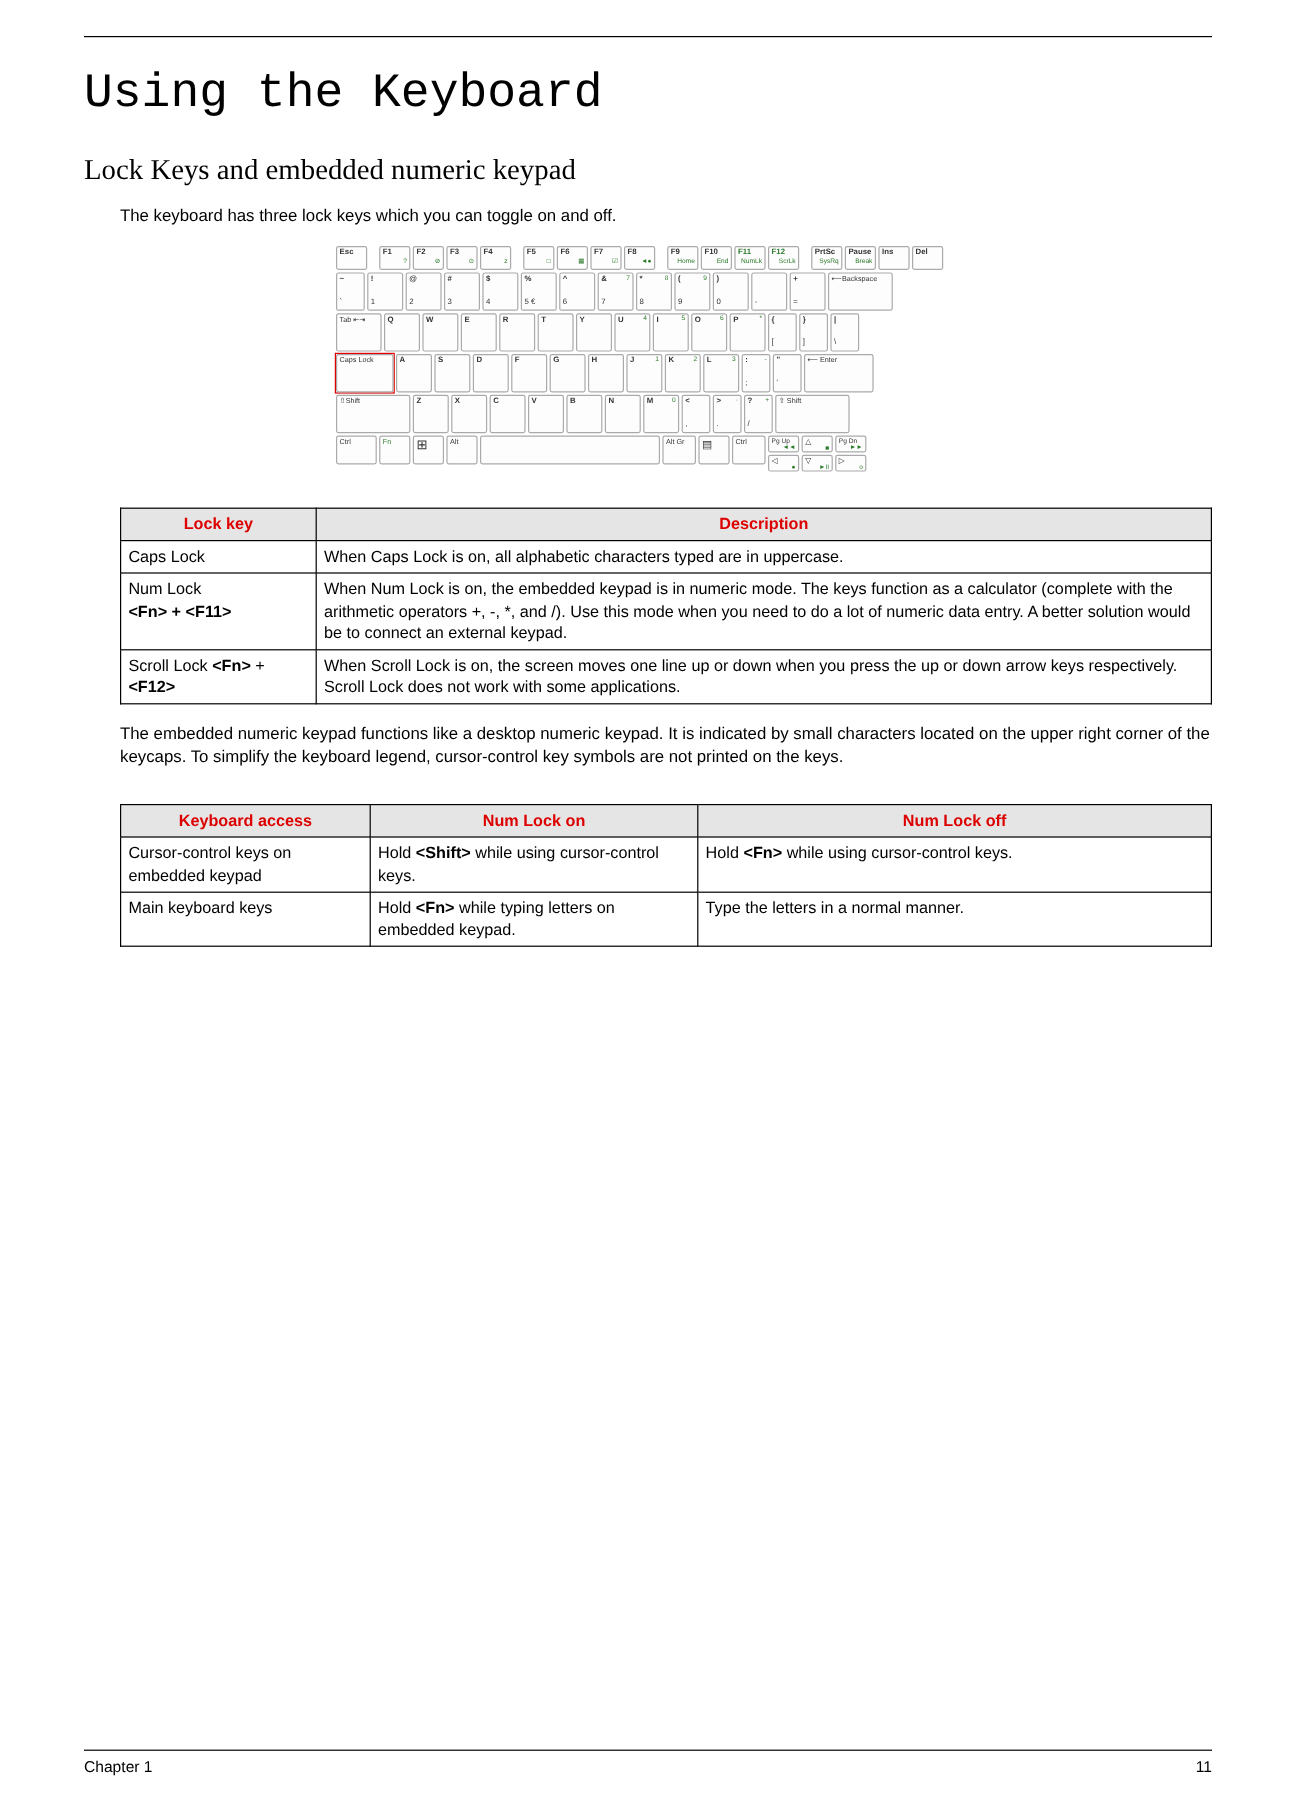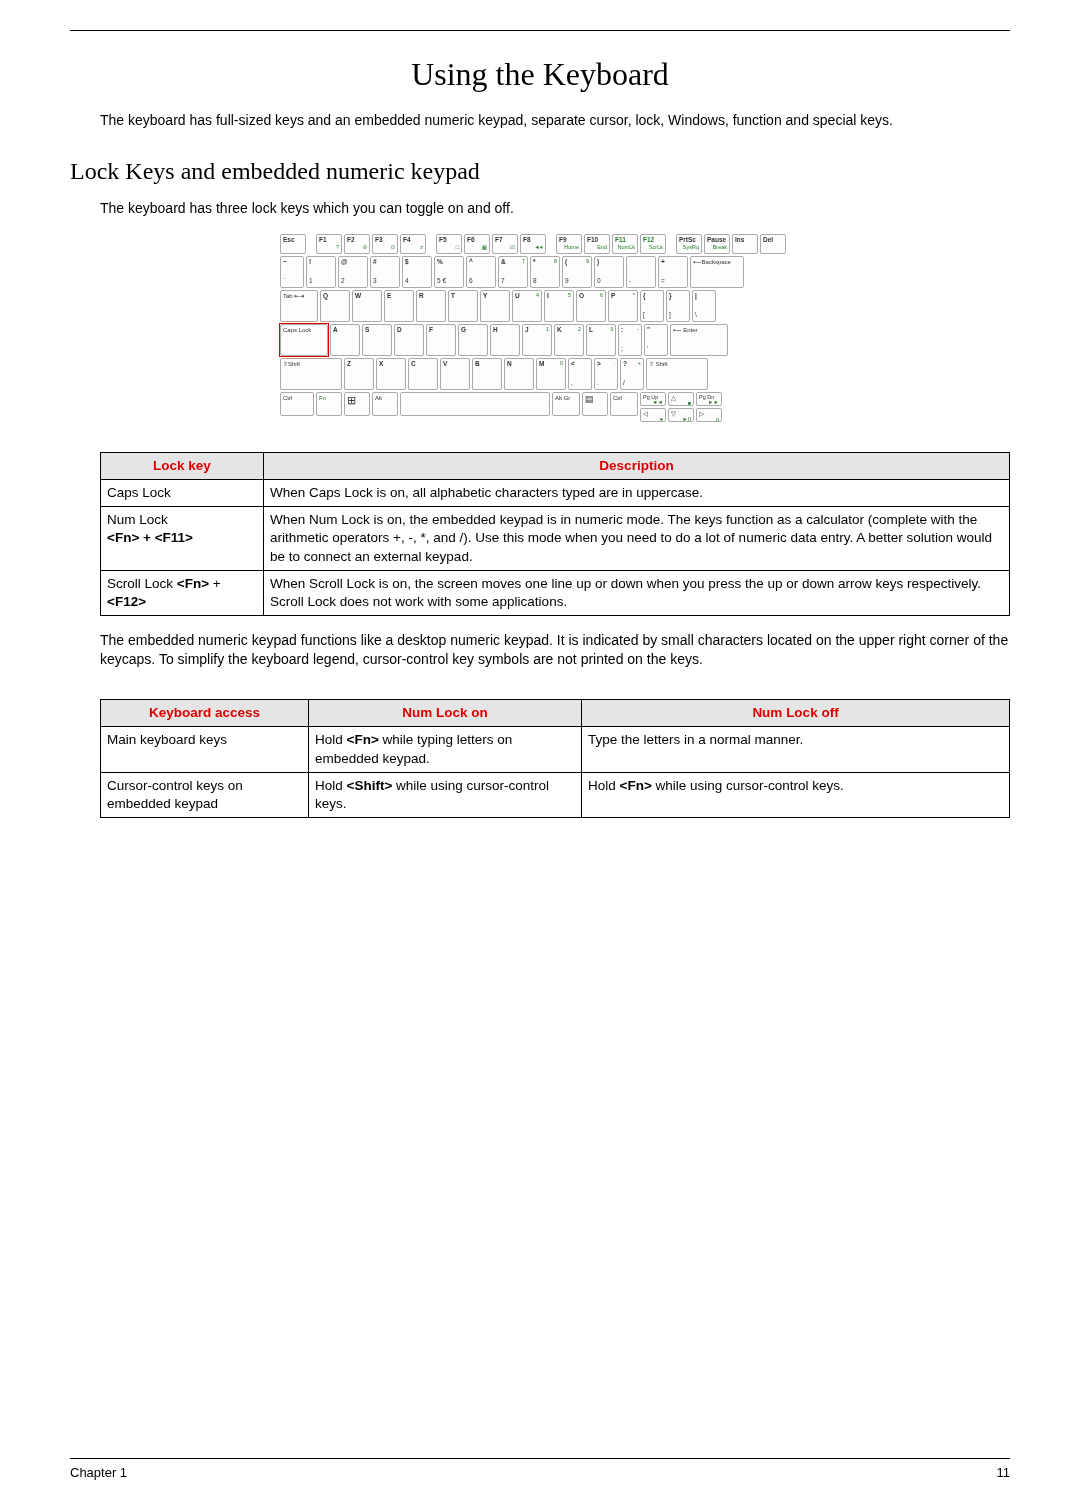--- a/index.html
+++ b/index.html
@@ -16,25 +16,24 @@
     margin: 0 auto;
     padding: 30px 70px 40px 70px;
     box-sizing: border-box;
     position: relative;
   }
   .top-rule {
     border-top: 1px solid #000;
     margin-bottom: 25px;
   }
   h1.main {
-    font-family: Liberation Serif, serif;
+    font-family: Liberation Mono, monospace;
     font-weight: normal;
-    font-size: 32px;
+    font-size: 40px;
     margin: 0 0 18px 0;
-    text-align: center;
   }
   .body-indent {
     margin-left: 30px;
     line-height: 1.35;
   }
   h2.sub {
     font-family: Georgia, 'Times New Roman', serif;
     font-weight: normal;
     font-size: 24px;
     margin: 28px 0 14px 0;
@@ -110,21 +109,20 @@
   }
 </style>
 </head>
 <body>
 
 <div class="page">
   <div class="top-rule"></div>
 
   <h1 class="main">Using the Keyboard</h1>
 
-  <p class="body-indent">The keyboard has full-sized keys and an embedded numeric keypad, separate cursor, lock, Windows, function and special keys.</p>
 
   <h2 class="sub">Lock Keys and embedded numeric keypad</h2>
 
   <p class="body-indent">The keyboard has three lock keys which you can toggle on and off.</p>
 
   <div class="kbd-diagram" id="kbd">
       <div class="kb-row frow">
         <div class="key" style="width: 26px;">
           <span class="top">Esc</span>
         </div>
@@ -566,28 +564,28 @@
     <table class="t t2">
       <thead>
           <tr>
         <th>Keyboard access</th>
         <th>Num Lock on</th>
         <th>Num Lock off</th>
       </tr>
         </thead>
       <tbody id="t2body">
           <tr>
+            <td>Cursor-control keys on embedded keypad</td>
+            <td>Hold <span class="b">&lt;Shift&gt;</span> while using cursor-control keys.</td>
+            <td>Hold <span class="b">&lt;Fn&gt;</span> while using cursor-control keys.</td>
+          </tr>
+          <tr>
             <td>Main keyboard keys</td>
             <td>Hold <span class="b">&lt;Fn&gt;</span> while typing letters on embedded keypad.</td>
             <td>Type the letters in a normal manner.</td>
-          </tr>
-          <tr>
-            <td>Cursor-control keys on embedded keypad</td>
-            <td>Hold <span class="b">&lt;Shift&gt;</span> while using cursor-control keys.</td>
-            <td>Hold <span class="b">&lt;Fn&gt;</span> while using cursor-control keys.</td>
           </tr>
         </tbody>
     </table>
   </div>
 
   <div class="footer">
     <span>Chapter 1</span>
     <span>11</span>
   </div>
 </div>

